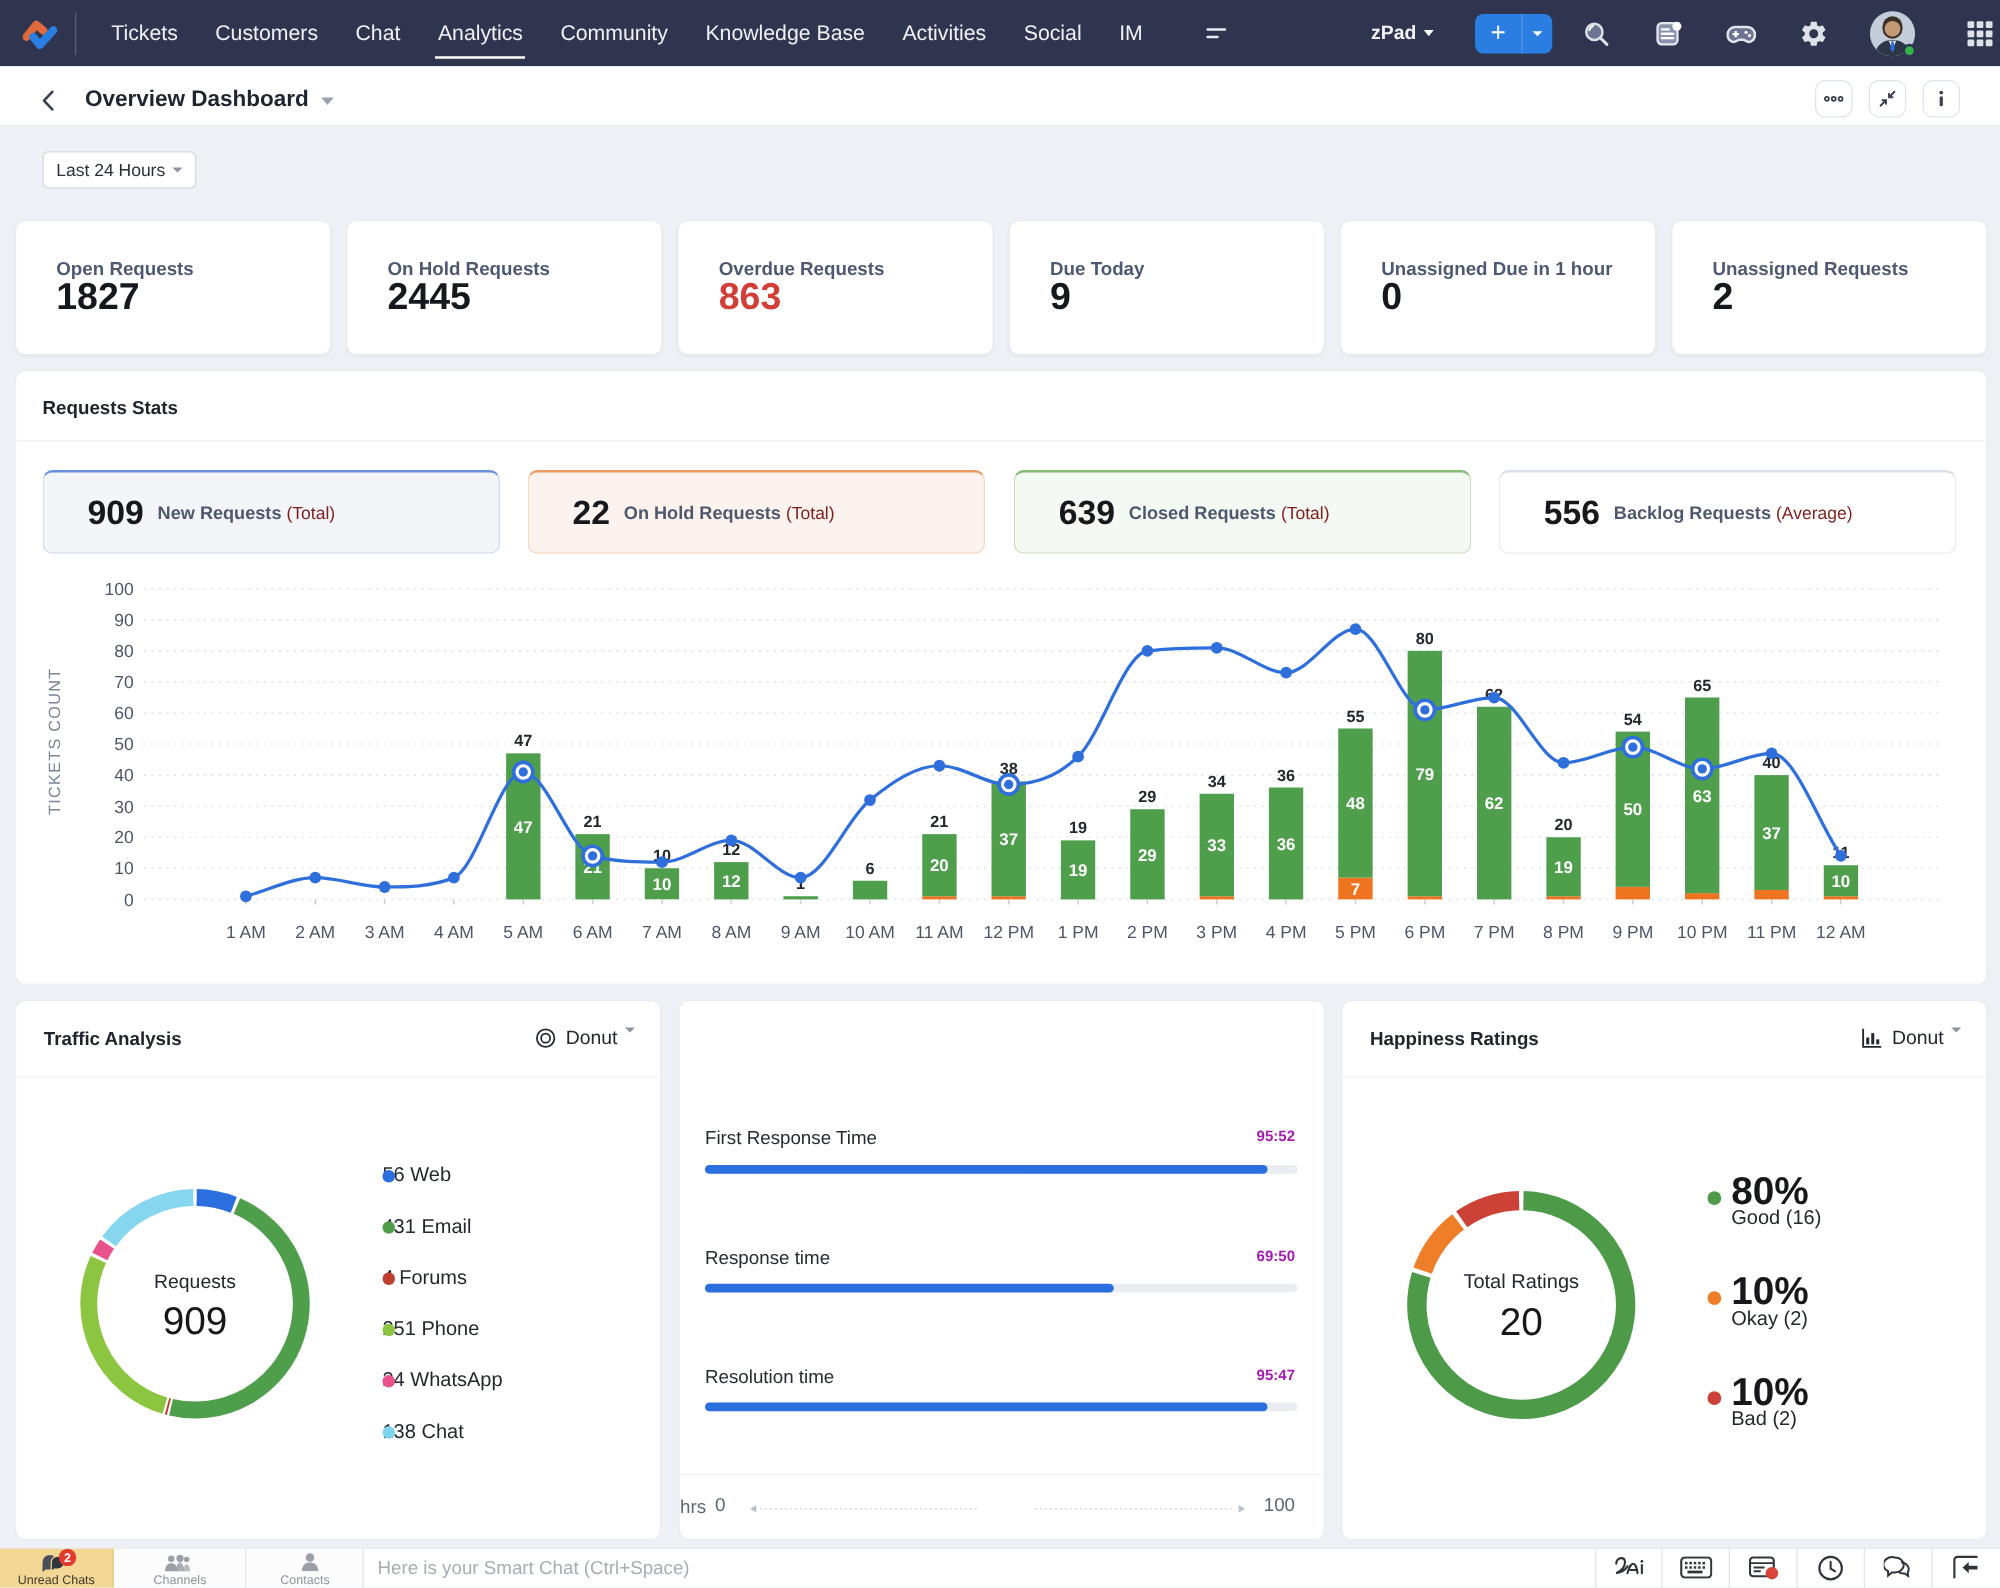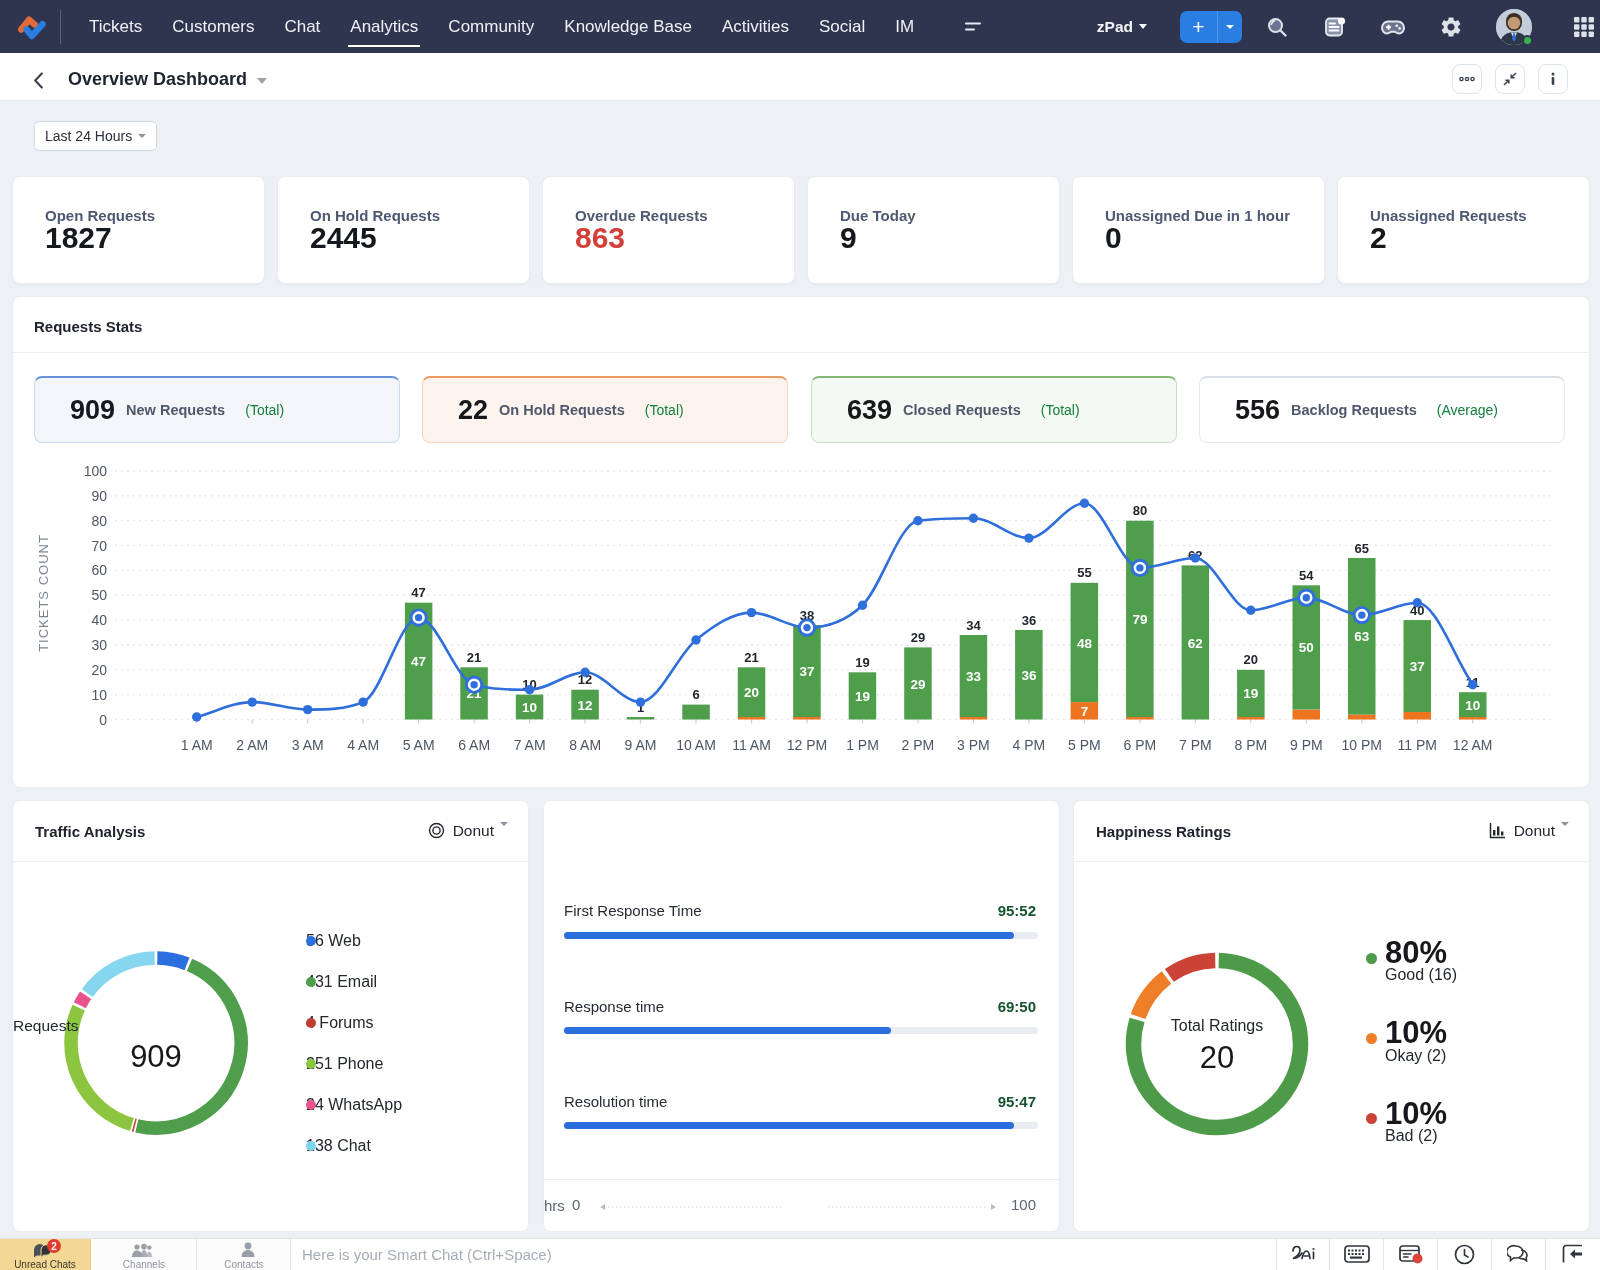--- a/index.html
+++ b/index.html
@@ -39,36 +39,36 @@
 .stat .lb { position:absolute; left:32px; top:30px; font-size:15px; font-weight:bold; color:#4d5971; }
 .stat .num { position:absolute; left:32px; top:44px; font-size:30px; font-weight:bold; color:#15181d; }
 .stat .num.red { color:#d23f38; }
 
 .panel { position:absolute; left:12px; top:296px; width:1578px; height:492px; background:#fff; border-radius:8px; border:1px solid #e9ecf1; }
 .panel h3 { position:absolute; left:21px; top:21px; font-size:15px; font-weight:bold; color:#20242c; }
 .panel .hr { position:absolute; left:0; top:55px; width:1578px; height:1px; background:#edeff3; }
 .chip { position:absolute; top:79px; width:366px; height:67px; border-radius:8px; display:flex; align-items:center; }
 .chip .n { font-size:27px; font-weight:bold; color:#17181b; margin-left:35px; }
 .chip .t { font-size:14.5px; font-weight:bold; color:#4e586c; margin-left:11px; }
-.chip .t small { font-size:14px; font-weight:normal; color:#15803d;margin-left:16px; }
+.chip .t small { font-size:14px; font-weight:normal; color:#7f1d1d; }
 .chip1 { left:21px; background:#f3f5f9; border:1px solid #ccd9f0; border-top:2px solid #6a91d9; }
 .chip2 { left:409px; background:#fdf3ee; border:1px solid #f6d5bf; border-top:2px solid #ec9a64; }
 .chip3 { left:798px; background:#f5f9f3; border:1px solid #cbdfc2; border-top:2px solid #83b973; }
 .chip4 { left:1186px; background:#fff; border:1px solid #e6e9ee; border-top:2px solid #dbe0e8; }
 
 .bcard { position:absolute; top:800px; width:517px; height:432px; background:#fff; border-radius:8px; border:1px solid #e9ecf1; }
 .bcard .hd { position:absolute; left:0; top:0; right:0; height:61px; border-bottom:1px solid #edeff3; }
 .bcard .hd h3 { position:absolute; left:22px; top:22px; font-size:15px; font-weight:bold; color:#20242c; }
 .bcard .sel { position:absolute; right:20px; top:21px; display:flex; font-size:15.5px; color:#23272e; }
 .bcard .sel svg { margin-right:8px; }
 .legend-t { position:absolute; font-size:16px; color:#23272e; }
 .legend-t i { position:absolute; left:0; top:4px; width:10px; height:10px; border-radius:50%; }
 .legend-t span { }
 .hlabel { position:absolute; font-size:15px; color:#262b33; }
-.hval { position:absolute; font-size:15px; font-weight:bold; color:#14532d; }
+.hval { position:absolute; font-size:12px; font-weight:bold; color:#a21caf; }
 .track { position:absolute; height:7px; border-radius:4px; background:#e9edf1; width:474px; left:20px; }
 .fill { height:7px; border-radius:4px; background:#2a6fdd; }
 
 .chatbar { position:absolute; left:0; top:1238px; width:1600px; height:32px; background:#fff; border-top:1px solid #e3e3e3; }
 .cb-sec { position:absolute; top:0; height:32px; border-right:1px solid #e4e4e4; text-align:center; font-size:10px; color:#6d7178; }
 .cb-lb { position:absolute; left:0; right:0; bottom:1px; }
 </style>
 </head>
 <body>
 
@@ -402,21 +402,21 @@
         </svg>Donut<span class="caret-g"></span></div>
   </div>
   <svg class="abs" style="left:0;top:0" width="516" height="432">
       <path d="M144.34,157.01 A85.00,85.00 0 0 1 174.02,162.86" fill="none" stroke="#2a6fdd" stroke-width="13.5"></path>
 <path d="M176.49,163.87 A85.00,85.00 0 0 1 123.82,324.81" fill="none" stroke="#4f9e4c" stroke-width="13.5"></path>
 <path d="M122.12,324.40 A85.00,85.00 0 0 1 120.64,324.01" fill="none" stroke="#bf3e31" stroke-width="13.5"></path>
 <path d="M118.96,323.53 A85.00,85.00 0 0 1 65.71,206.63" fill="none" stroke="#8cc540" stroke-width="13.5"></path>
 <path d="M66.86,204.22 A85.00,85.00 0 0 1 72.65,194.29" fill="none" stroke="#e8538c" stroke-width="13.5"></path>
 <path d="M74.18,192.11 A85.00,85.00 0 0 1 141.66,157.01" fill="none" stroke="#85d6ee" stroke-width="13.5"></path>
     </svg>
-  <div class="abs" style="left:0;top:216px;width:286px;font-size:15.5px;color:#23272e">Requests</div>
+  <div class="abs" style="left:0;top:216px;width:286px;text-align:center;font-size:15.5px;color:#23272e">Requests</div>
   <div class="abs" style="left:0;top:238px;width:286px;text-align:center;font-size:31px;color:#17181b">909</div>
   <div class="legend-t" style="left:293px;top:131px"><i style="background:#2a6fdd"></i><span>56</span>&nbsp;Web</div>
 <div class="legend-t" style="left:293px;top:172px"><i style="background:#4f9e4c"></i><span>431</span>&nbsp;Email</div>
 <div class="legend-t" style="left:293px;top:213px"><i style="background:#bf3e31"></i><span>4</span>&nbsp;Forums</div>
 <div class="legend-t" style="left:293px;top:254px"><i style="background:#8cc540"></i><span>251</span>&nbsp;Phone</div>
 <div class="legend-t" style="left:293px;top:295px"><i style="background:#e8538c"></i><span>24</span>&nbsp;WhatsApp</div>
 <div class="legend-t" style="left:293px;top:336px"><i style="background:#7fd5ee"></i><span>138</span>&nbsp;Chat</div>
 
 </div>
 

